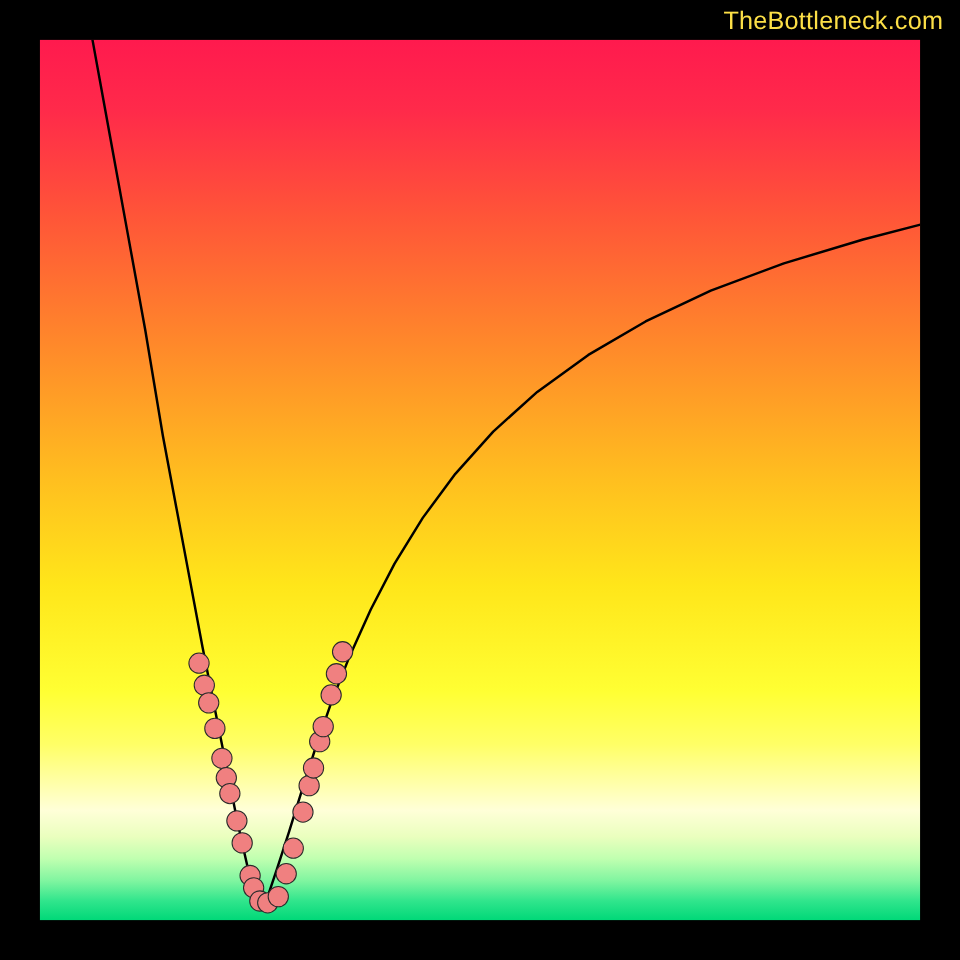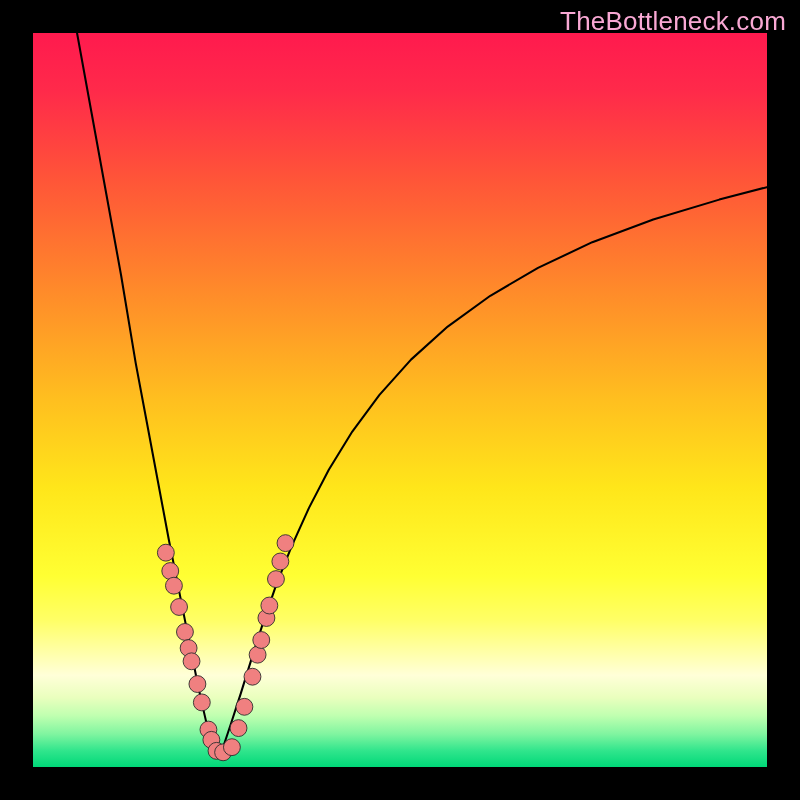--- a/index.html
+++ b/index.html
@@ -28,22 +28,22 @@
     overflow: hidden;
   }
   .gradient {
     position: absolute;
     inset: 0;
   }
   .watermark {
     position: absolute;
     top: 6px;
     right: 14px;
-    color: #f9a8d4;
-    font-size: 26px;
+    color: #fde047;
+    font-size: 21px;
     font-weight: 400;
     letter-spacing: 0.2px;
     user-select: none;
     text-align: center;
   }
   svg.curves {
     position: absolute;
     inset: 0;
   }
 </style>

